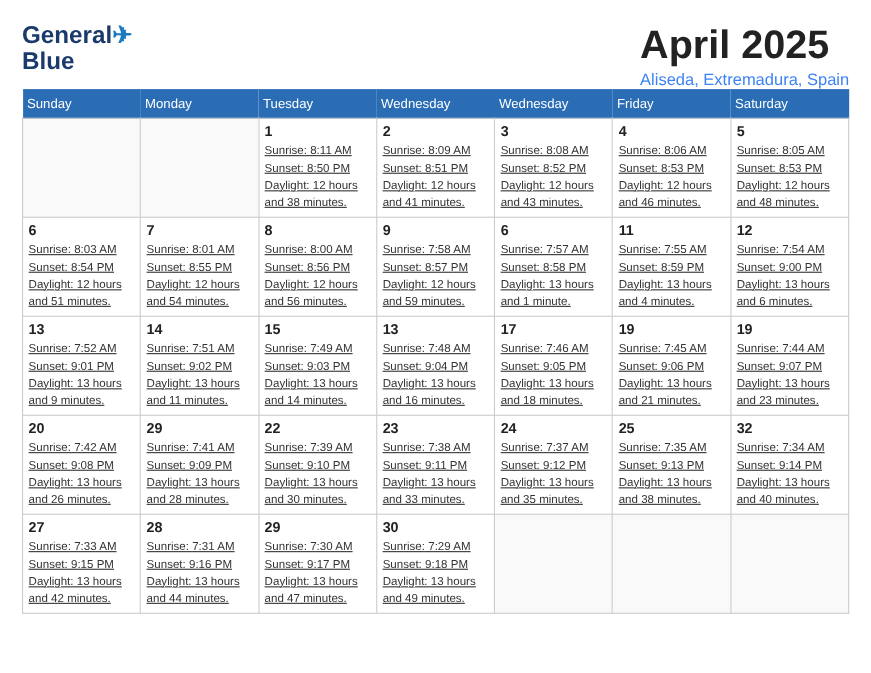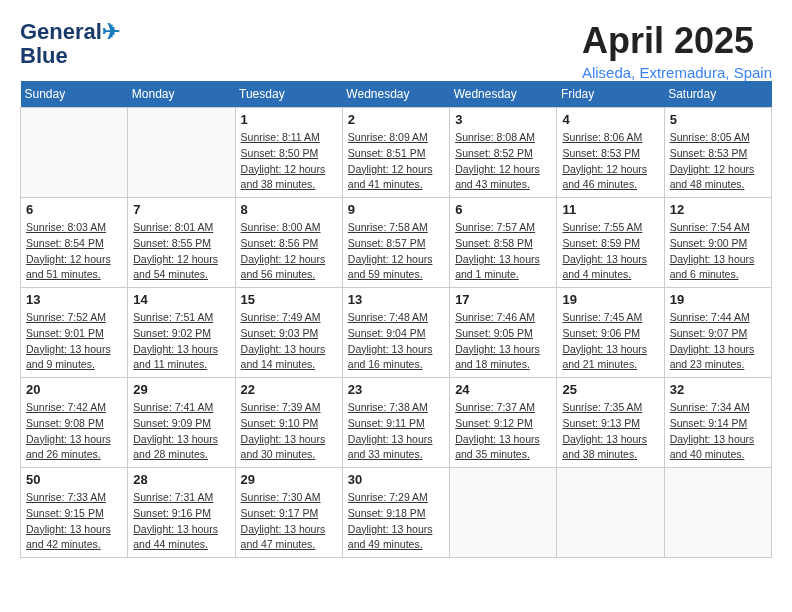--- a/index.html
+++ b/index.html
@@ -215,21 +215,21 @@
           <div class="day-num">25</div>
           <div class="day-info">Sunrise: 7:35 AM<br>Sunset: 9:13 PM<br>Daylight: 13 hours and 38 minutes.</div>
         </td>
         <td>
           <div class="day-num">32</div>
           <div class="day-info">Sunrise: 7:34 AM<br>Sunset: 9:14 PM<br>Daylight: 13 hours and 40 minutes.</div>
         </td>
       </tr>
       <tr>
         <td>
-          <div class="day-num">50</div>
+          <div class="day-num">27</div>
           <div class="day-info">Sunrise: 7:33 AM<br>Sunset: 9:15 PM<br>Daylight: 13 hours and 42 minutes.</div>
         </td>
         <td>
           <div class="day-num">28</div>
           <div class="day-info">Sunrise: 7:31 AM<br>Sunset: 9:16 PM<br>Daylight: 13 hours and 44 minutes.</div>
         </td>
         <td>
           <div class="day-num">29</div>
           <div class="day-info">Sunrise: 7:30 AM<br>Sunset: 9:17 PM<br>Daylight: 13 hours and 47 minutes.</div>
         </td>

